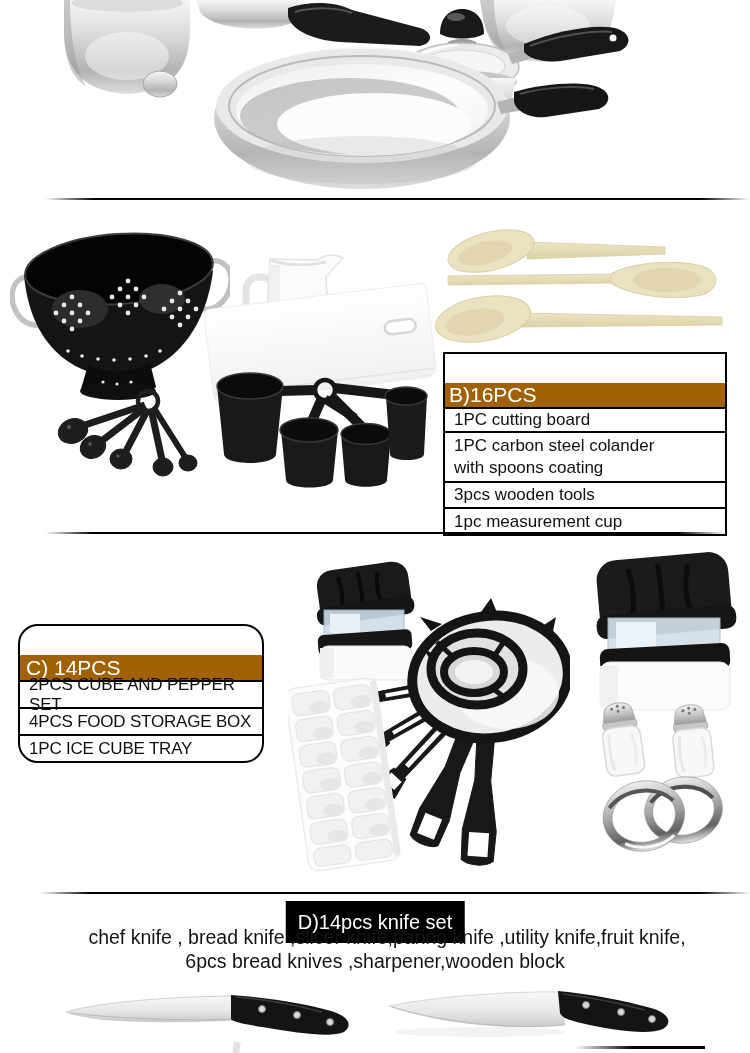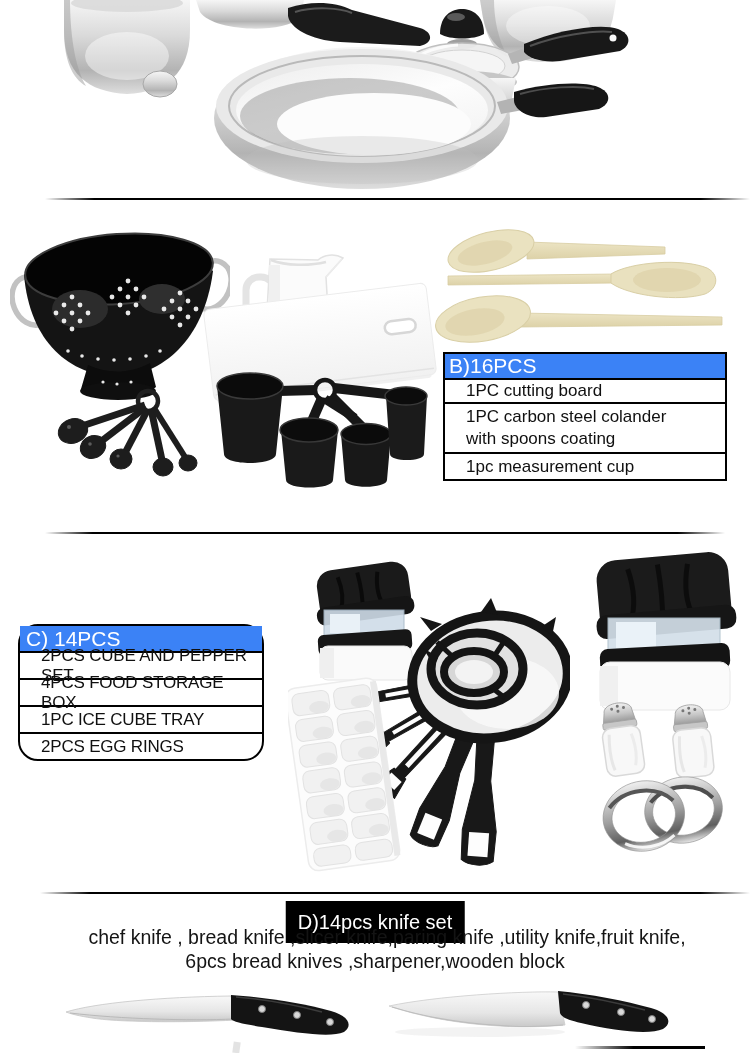--- a/index.html
+++ b/index.html
@@ -3,23 +3,23 @@
 <meta charset="utf-8">
 <style>
   html,body{margin:0;padding:0;background:#fff;}
   .page{position:relative;width:750px;height:1053px;background:#fff;overflow:hidden;
         font-family:"Liberation Sans",sans-serif;}
   .abs{position:absolute;}
   .divider{position:absolute;height:2px;
      background:linear-gradient(to right,rgba(0,0,0,0) 0%,#000 7%,#000 93%,rgba(0,0,0,0) 100%);}
   
   .spec{position:absolute;background:#fff;border:2px solid #000;box-sizing:border-box;}
-  .spec .hd{background:#3b82f6;color:#fff;display:flex;align-items:center;padding-left:4px;
-            font-weight:400;}
-  .spec .row{border-top:2px solid #000;display:flex;align-items:center;padding-left:21px;
+  .spec .hd{background:#a16207;color:#fff;display:flex;align-items:center;padding-left:4px;
+            font-weight:400;margin-top:29px;}
+  .spec .row{border-top:2px solid #000;display:flex;align-items:center;padding-left:9px;
              color:#101010;white-space:pre-line;}
   .tbl-b{left:443px;top:352px;width:284px;}
   .tbl-b .hd{height:24px;font-size:21px;}
   .tbl-b .row{font-size:17px;line-height:22px;}
   .tbl-b .r1{height:22px}.tbl-b .r2{height:48px}.tbl-b .r3{height:21px}
   .tbl-b .r4{height:24px}.tbl-b .r5{height:25px}
   .tbl-c{left:18px;top:624px;width:246px;border-radius:20px;}
   .tbl-c .hd{height:25px;font-size:21px;padding-left:6px;}
   .tbl-c .row{font-size:17px;letter-spacing:-0.2px;}
   .tbl-c .row{height:25px}
@@ -275,31 +275,31 @@
       <ellipse cx="68" cy="101" rx="48" ry="22" transform="rotate(-10 68 101)" fill="#eae2c0" stroke="#d9cfa6" stroke-width="1"></ellipse>
       <ellipse cx="60" cy="104" rx="30" ry="13" transform="rotate(-10 60 104)" fill="#ded3ab" opacity="0.8"></ellipse>
     </g>
   </svg>
 
   <div class="spec tbl-b">
     <div class="hd">B)16PCS</div>
     <div class="row r1">1PC cutting board</div>
     <div class="row r2">1PC carbon steel colander
 with spoons coating</div>
+    <div class="row r4">3pcs wooden tools</div>
     <div class="row r5">1pc measurement cup</div>
   </div>
 
   <div class="divider" style="left:45px;top:532px;width:680px"></div>
 
   <div class="spec tbl-c">
     <div class="hd">C) 14PCS</div>
     <div class="row">2PCS CUBE AND PEPPER SET</div>
     <div class="row">4PCS FOOD STORAGE BOX</div>
     <div class="row">1PC ICE CUBE TRAY</div>
-    <div class="row">2PCS EGG RINGS</div>
   </div>
 
   <svg class="abs" style="left:310px;top:560px" width="105" height="125" viewBox="0 0 105 125">
     <g transform="rotate(-8 52 32)">
       <rect x="8" y="6" width="92" height="52" rx="16" fill="#1a1a1a"></rect>
       <path d="M30,14 C34,30 32,40 28,48 M50,12 C52,28 52,40 50,50 M70,14 C66,30 68,42 72,48" stroke="#000" stroke-width="4" fill="none" opacity="0.6"></path>
       <rect x="4" y="42" width="98" height="18" rx="8" fill="#151515"></rect>
     </g>
     <rect x="14" y="50" width="80" height="30" fill="#cfdce8" opacity="0.9" stroke="#a3b6c6" stroke-width="1"></rect>
     <rect x="20" y="54" width="30" height="19" fill="#e9f1f7"></rect>

